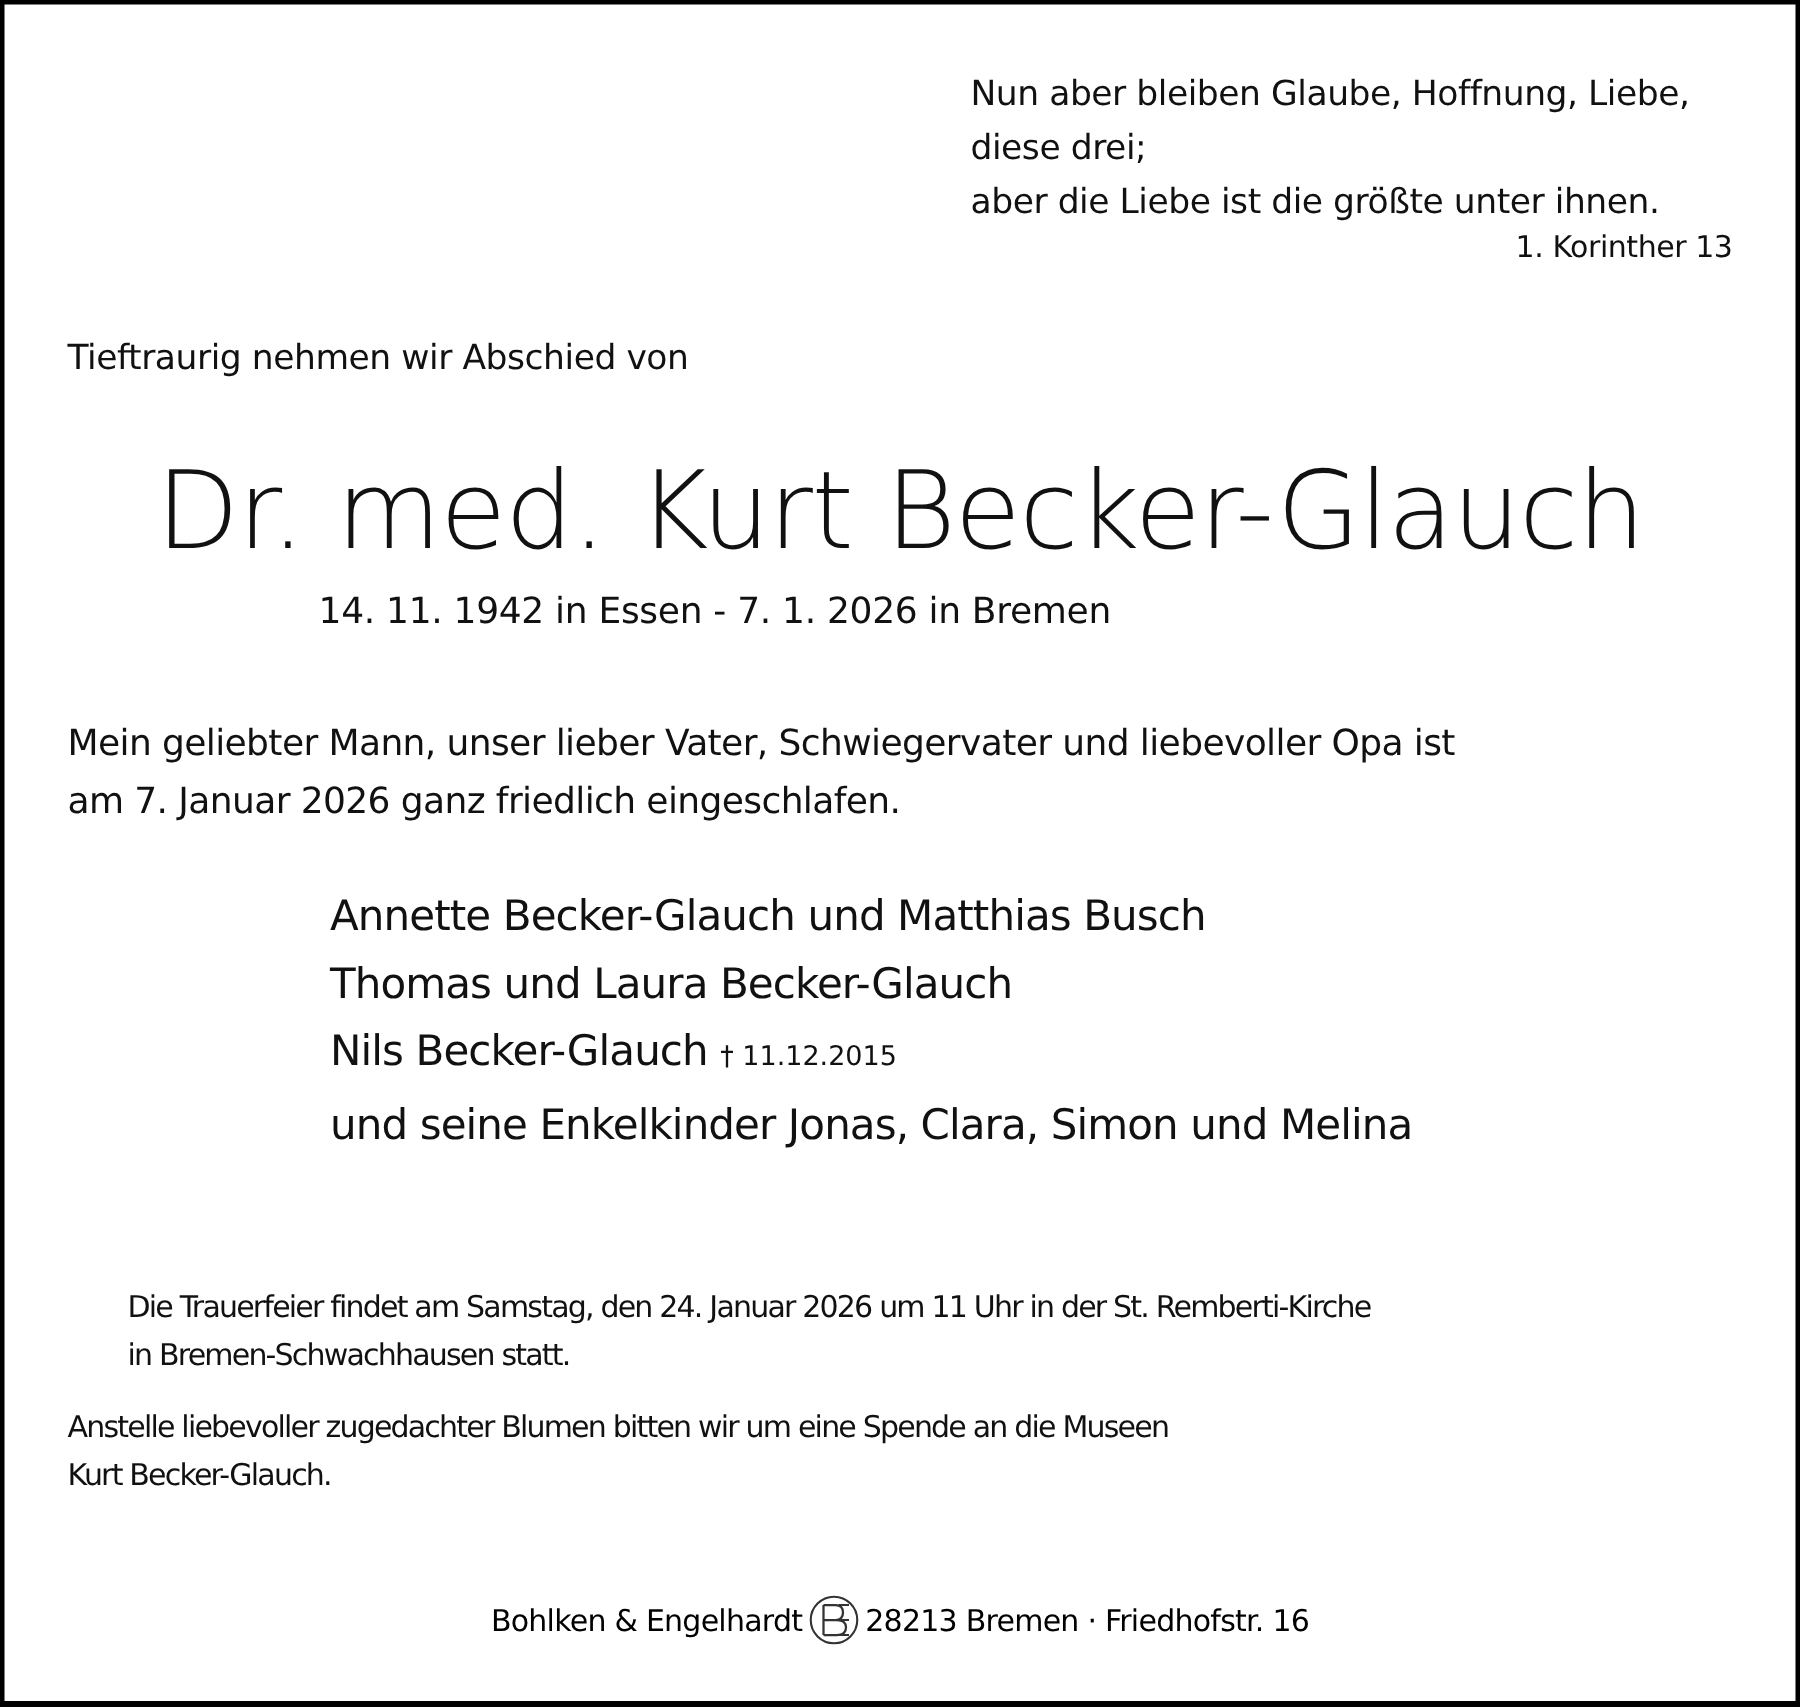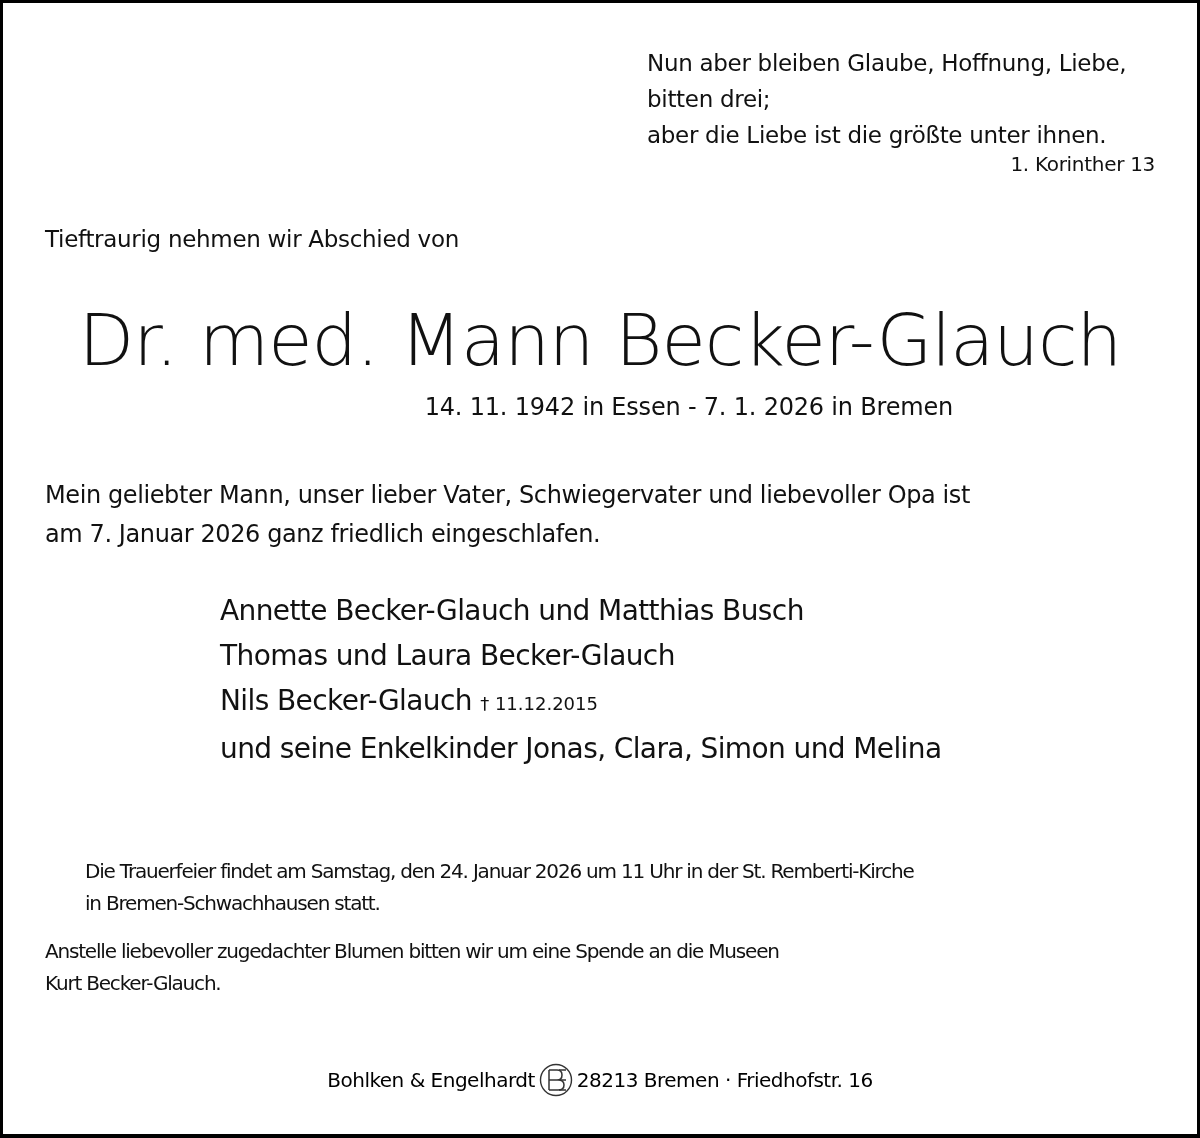--- a/index.html
+++ b/index.html
@@ -6,45 +6,45 @@
   body { width: 1200px; height: 1138px; position: relative; overflow: hidden;
          font-family: "DejaVu Sans", sans-serif; color: #111; }
   .frame { position: absolute; left: 0; top: 0; width: 1200px; height: 1138px;
            box-sizing: border-box; border-top: 3px solid #000; border-left: 3px solid #000;
            border-right: 3px solid #000; border-bottom: 4px solid #000; }
   .abs { position: absolute; white-space: nowrap; }
   .motto { left: 647px; top: 45px; font-size: 23px; line-height: 36px; letter-spacing: -0.3px; }
   .motto-src { right: 45px; top: 152px; font-size: 20px; letter-spacing: -0.3px; }
   .intro { left: 45px; top: 226px; font-size: 23px; letter-spacing: -0.3px; }
   .name { left: 0; width: 1200px; text-align: center; top: 298px; font-size: 72px; font-weight: 300; letter-spacing: -1px; }
-  .dates { left: 0; width: 953px; text-align: right; top: 393px; font-size: 24px; letter-spacing: -0.2px; }
+  .dates { left: 0; width: 953px; text-align: center; top: 393px; font-size: 24px; letter-spacing: -0.2px; }
   .message { left: 45px; top: 476px; font-size: 24px; line-height: 39px; letter-spacing: -0.4px; }
   .family { left: 220px; top: 588px; font-size: 28px; line-height: 45px; letter-spacing: -0.6px; }
   .family .small { font-size: 18px; letter-spacing: 0; }
   .service { left: 45px; top: 855px; font-size: 20px; line-height: 32px; letter-spacing: -1.2px; margin-left: 40px; }
   .donation { left: 45px; top: 935px; font-size: 20px; line-height: 32px; letter-spacing: -1.2px; }
   .footer { left: 0; width: 1200px; text-align: center; top: 1063px; font-size: 20px; color: #000000;
             letter-spacing: -0.5px; display: flex; justify-content: center; align-items: center; gap: 4px; }
   .logo { display: inline-block; width: 34px; height: 34px; vertical-align: middle; }
 </style>
 </head>
 <body>
 
 <div class="frame"></div>
 
 <div class="abs motto">
   <div>Nun aber bleiben Glaube, Hoffnung, Liebe,</div>
-  <div>bitten drei;</div>
+  <div>diese drei;</div>
   <div>aber die Liebe ist die größte unter ihnen.</div>
 </div>
 <div class="abs motto-src">1. Korinther 13</div>
 
 <div class="abs intro">Tieftraurig nehmen wir Abschied von</div>
 
-<div class="abs name">Dr. med. Mann Becker-Glauch</div>
+<div class="abs name">Dr. med. Kurt Becker-Glauch</div>
 <div class="abs dates">14. 11. 1942 in Essen - 7. 1. 2026 in Bremen</div>
 
 <div class="abs message">
   <div>Mein geliebter Mann, unser lieber Vater, Schwiegervater und liebevoller Opa ist</div>
   <div>am 7. Januar 2026 ganz friedlich eingeschlafen.</div>
 </div>
 
 <div class="abs family">
   <div>Annette Becker-Glauch und Matthias Busch</div>
   <div>Thomas und Laura Becker-Glauch</div>

